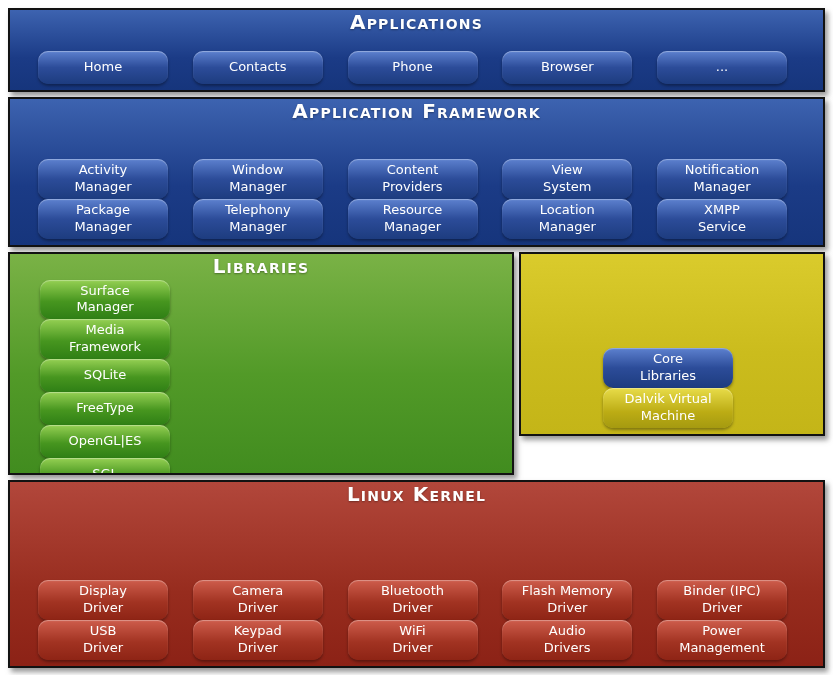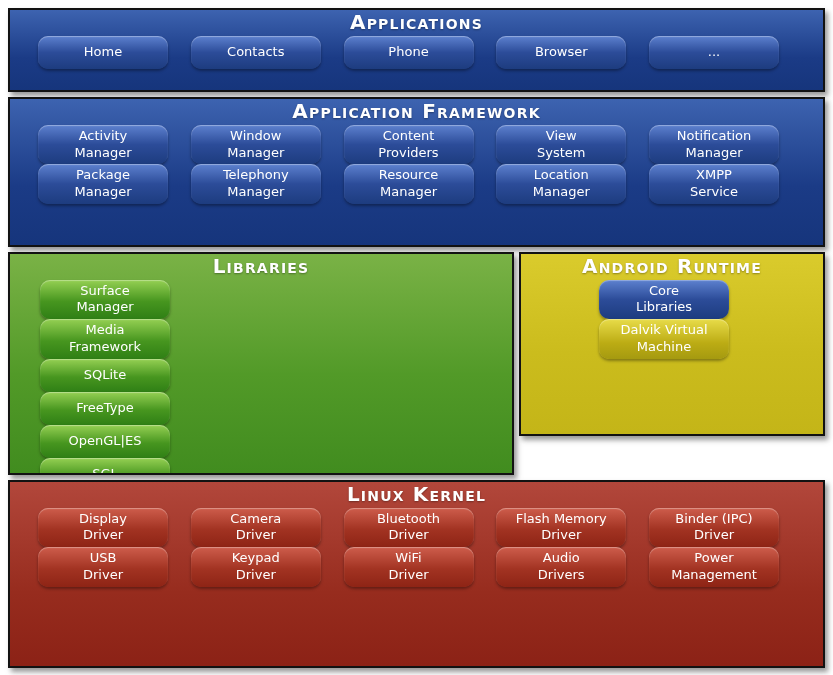--- a/index.html
+++ b/index.html
@@ -26,22 +26,22 @@
     font-weight:bold;
     font-variant:small-caps;
     font-size:20px;
     letter-spacing:1.2px;
     text-shadow:0 1px 2px rgba(0,0,0,0.35);
   }
 
   .rows {
     flex:1;
     display:flex; flex-direction:column;
-    justify-content:flex-start;
-    padding:2px 16px 6px 0;
+    justify-content:flex-end;
+    padding:2px 8px 6px 0;
   }
 
   .btn-row {
     display:flex;
     justify-content:space-between;
     align-items:stretch;
     padding:0 28px;
   }
   .btn-row.libs { padding:0 30px;flex-direction:column; }
   .btn-row.center { justify-content:center; }
@@ -146,21 +146,20 @@
           <div class="btn btn-green">OpenGL|ES</div>
         </div>
         <div class="btn-row libs">
           <div class="btn btn-green">SGL</div>
           <div class="btn btn-green">SSL</div>
         </div>
       </div>
     </div>
 
     <div class="sec sec-yellow sec-runtime">
-      <div class="sec-title">Android Runtime</div>
       <div class="rows">
         <div class="btn-row center">
           <div class="btn btn-blue">Core
 Libraries</div>
         </div>
         <div class="btn-row center">
           <div class="btn btn-yellow">Dalvik Virtual
 Machine</div>
         </div>
       </div>

